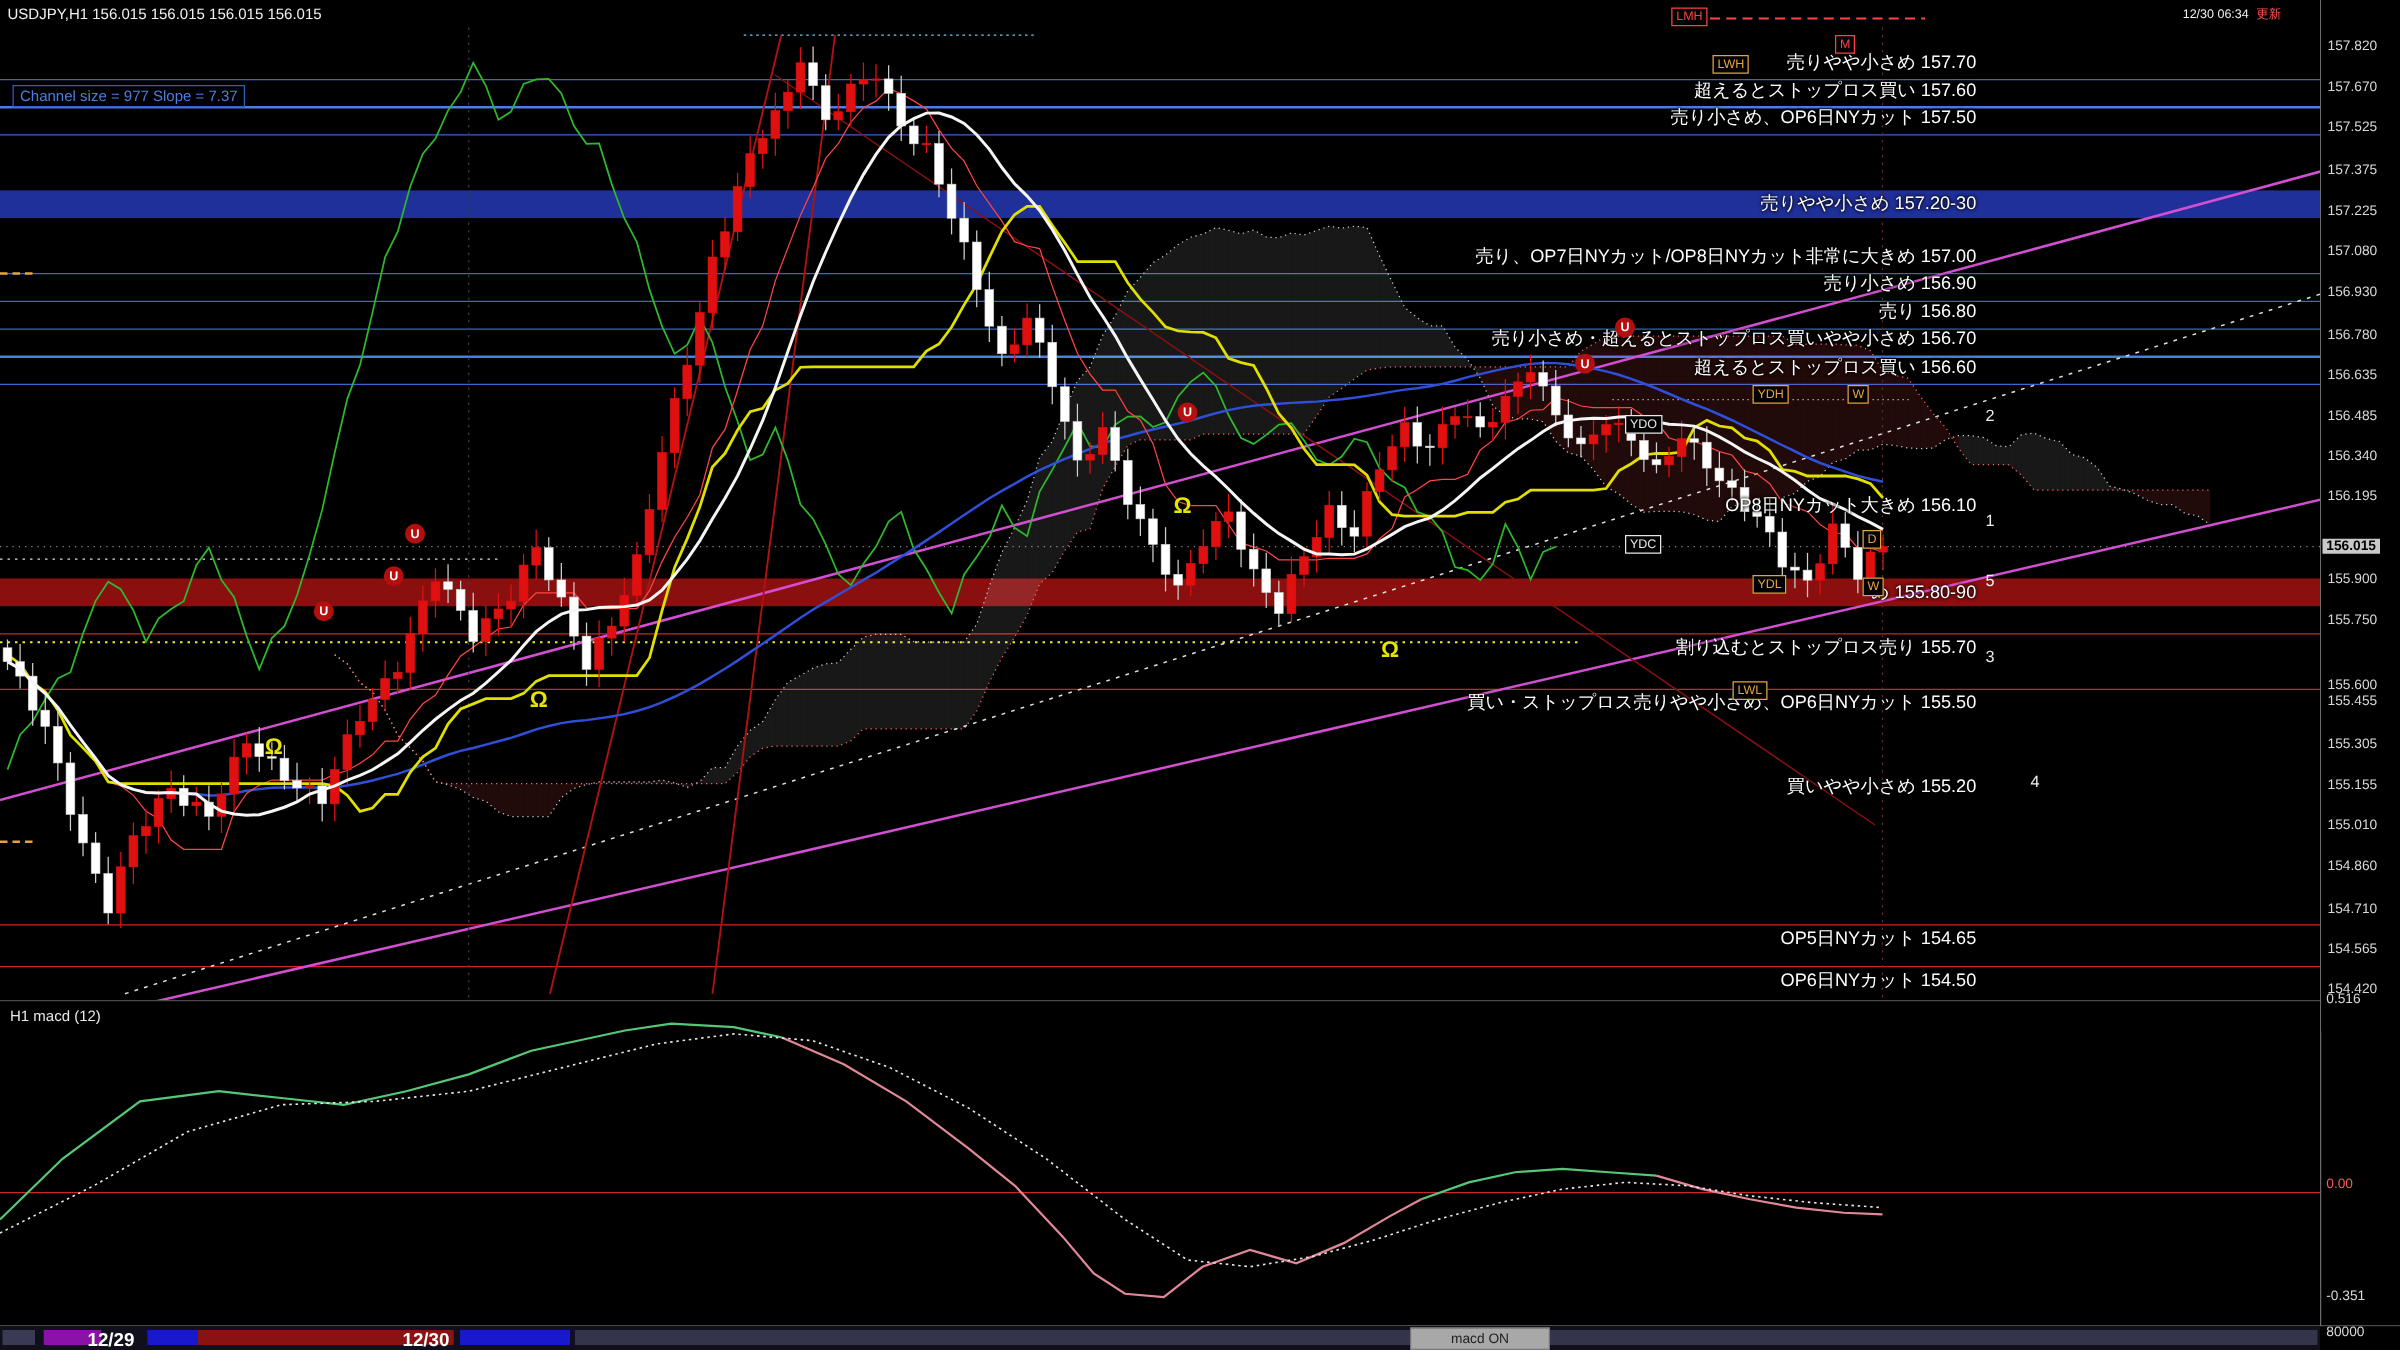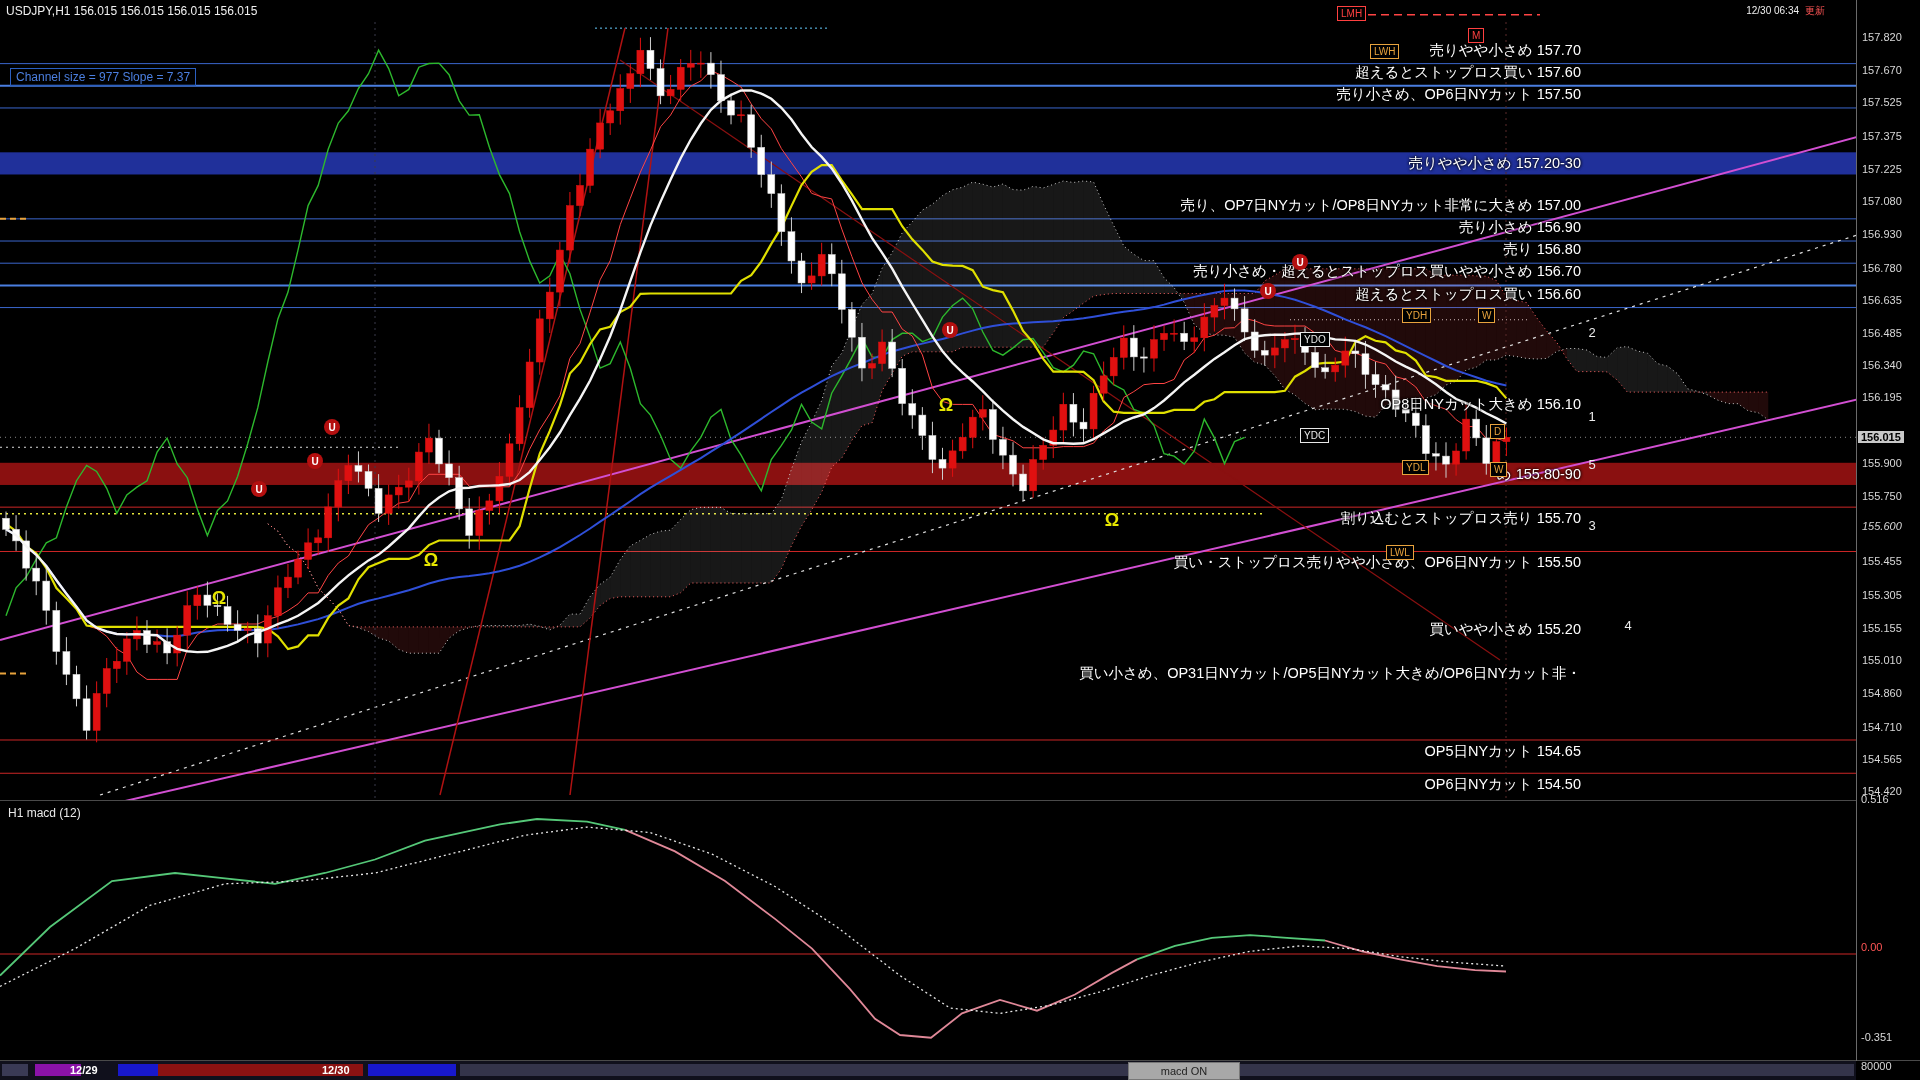--- a/index.html
+++ b/index.html
@@ -26,21 +26,21 @@
   .marker-omega{position:absolute;color:#e6e600;font-size:18px;font-weight:bold;transform:translate(-50%,-50%);text-shadow:0 0 2px #000;}
   .marker-u{position:absolute;width:16px;height:16px;border-radius:50%;background:#b40f0f;color:#fff;
             font-size:10px;font-weight:bold;display:flex;align-items:center;justify-content:center;
             transform:translate(-50%,-50%);}
   .num-marker{position:absolute;color:#ededed;font-size:13px;transform:translate(-50%,-50%);}
   #macd-label{left:8px;top:806px;font-size:12px;color:#e8e8e8;}
   #macd-btn{position:absolute;left:1128px;top:1062px;width:110px;height:16px;background:#a8a8a8;
             color:#222;font-size:11px;text-align:center;line-height:16px;border:1px solid #777;}
   #timeline{position:absolute;left:0;top:1061px;width:1856px;height:19px;background:#10101c;}
   .tl-seg{position:absolute;top:3px;height:12px;}
-  .tl-label{position:absolute;top:3px;color:#ffffff;font-size:11px;font-weight:bold;}
+  .tl-label{position:absolute;top:3px;color:#ffffff;font-size:15px;font-weight:bold;}
 </style>
 </head>
 <body>
 
 <div id="screen">
   <svg id="gfx" width="1920" height="1080">
       <defs>
         <clipPath id="mainClip">
           <rect x="0" y="0" width="1856" height="800"></rect>
         </clipPath>
@@ -565,21 +565,20 @@
       <div class="annotation" style="top: 204.847px;">売り、OP7日NYカット/OP8日NYカット非常に大きめ 157.00</div>
       <div class="annotation" style="top: 227.024px;">売り小さめ 156.90</div>
       <div class="annotation" style="top: 249.2px;">売り 156.80</div>
       <div class="annotation" style="top: 271.376px;">売り小さめ・超えるとストップロス買いやや小さめ 156.70</div>
       <div class="annotation" style="top: 293.553px;">超えるとストップロス買い 156.60</div>
       <div class="annotation" style="top: 404.435px;">OP8日NYカット大きめ 156.10</div>
       <div class="annotation" style="top: 473.876px;">め 155.80-90</div>
       <div class="annotation" style="top: 518.141px;">割り込むとストップロス売り 155.70</div>
       <div class="annotation" style="top: 562.494px;">買い・ストップロス売りやや小さめ、OP6日NYカット 155.50</div>
       <div class="annotation" style="top: 629.024px;">買いやや小さめ 155.20</div>
-      <div class="annotation" style="top: 673.376px;">買い小さめ、OP31日NYカット/OP5日NYカット大きめ/OP6日NYカット非・</div>
       <div class="annotation" style="top: 750.994px;">OP5日NYカット 154.65</div>
       <div class="annotation" style="top: 784.259px; margin-left: 32px;">OP6日NYカット 154.50</div>
     </div>
   <div id="overlays">
       <div class="lbox" style="left: 1337px; top: 6px; border-color: rgb(255, 64, 64); color: rgb(255, 64, 64);">LMH</div>
       <div class="lbox" style="left: 1468px; top: 28px; border-color: rgb(255, 64, 64); color: rgb(255, 64, 64);">M</div>
       <div class="lbox" style="left: 1370px; top: 44px; border-color: rgb(232, 163, 61); color: rgb(232, 163, 61);">LWH</div>
       <div class="lbox" style="left: 1402px; top: 308px; border-color: rgb(232, 163, 61); color: rgb(232, 163, 61);">YDH</div>
       <div class="lbox" style="left: 1478px; top: 308px; border-color: rgb(232, 163, 61); color: rgb(232, 163, 61);">W</div>
       <div class="lbox" style="left: 1300px; top: 332px; border-color: rgb(232, 232, 232); color: rgb(232, 232, 232);">YDO</div>
@@ -614,21 +613,21 @@
       <div class="tick" style="top: 201.106px;">157.080</div>
       <div class="tick" style="top: 234.371px;">156.930</div>
       <div class="tick" style="top: 267.635px;">156.780</div>
       <div class="tick" style="top: 299.791px;">156.635</div>
       <div class="tick" style="top: 333.056px;">156.485</div>
       <div class="tick" style="top: 365.212px;">156.340</div>
       <div class="tick" style="top: 397.368px;">156.195</div>
       <div class="tick current" style="top: 437.285px;">156.015</div>
       <div class="tick" style="top: 462.788px;">155.900</div>
       <div class="tick" style="top: 496.053px;">155.750</div>
-      <div class="tick" style="top: 526px; font-style: italic;">155.600</div>
+      <div class="tick" style="top: 548px;">155.600</div>
       <div class="tick" style="top: 561.474px;">155.455</div>
       <div class="tick" style="top: 594.738px;">155.305</div>
       <div class="tick" style="top: 628.003px;">155.155</div>
       <div class="tick" style="top: 660.159px;">155.010</div>
       <div class="tick" style="top: 693.424px;">154.860</div>
       <div class="tick" style="top: 726.688px;">154.710</div>
       <div class="tick" style="top: 758.844px;">154.565</div>
       <div class="tick" style="top: 791px;">154.420</div>
     </div>
   <div class="hud" id="macd-label">H1  macd (12)</div>

